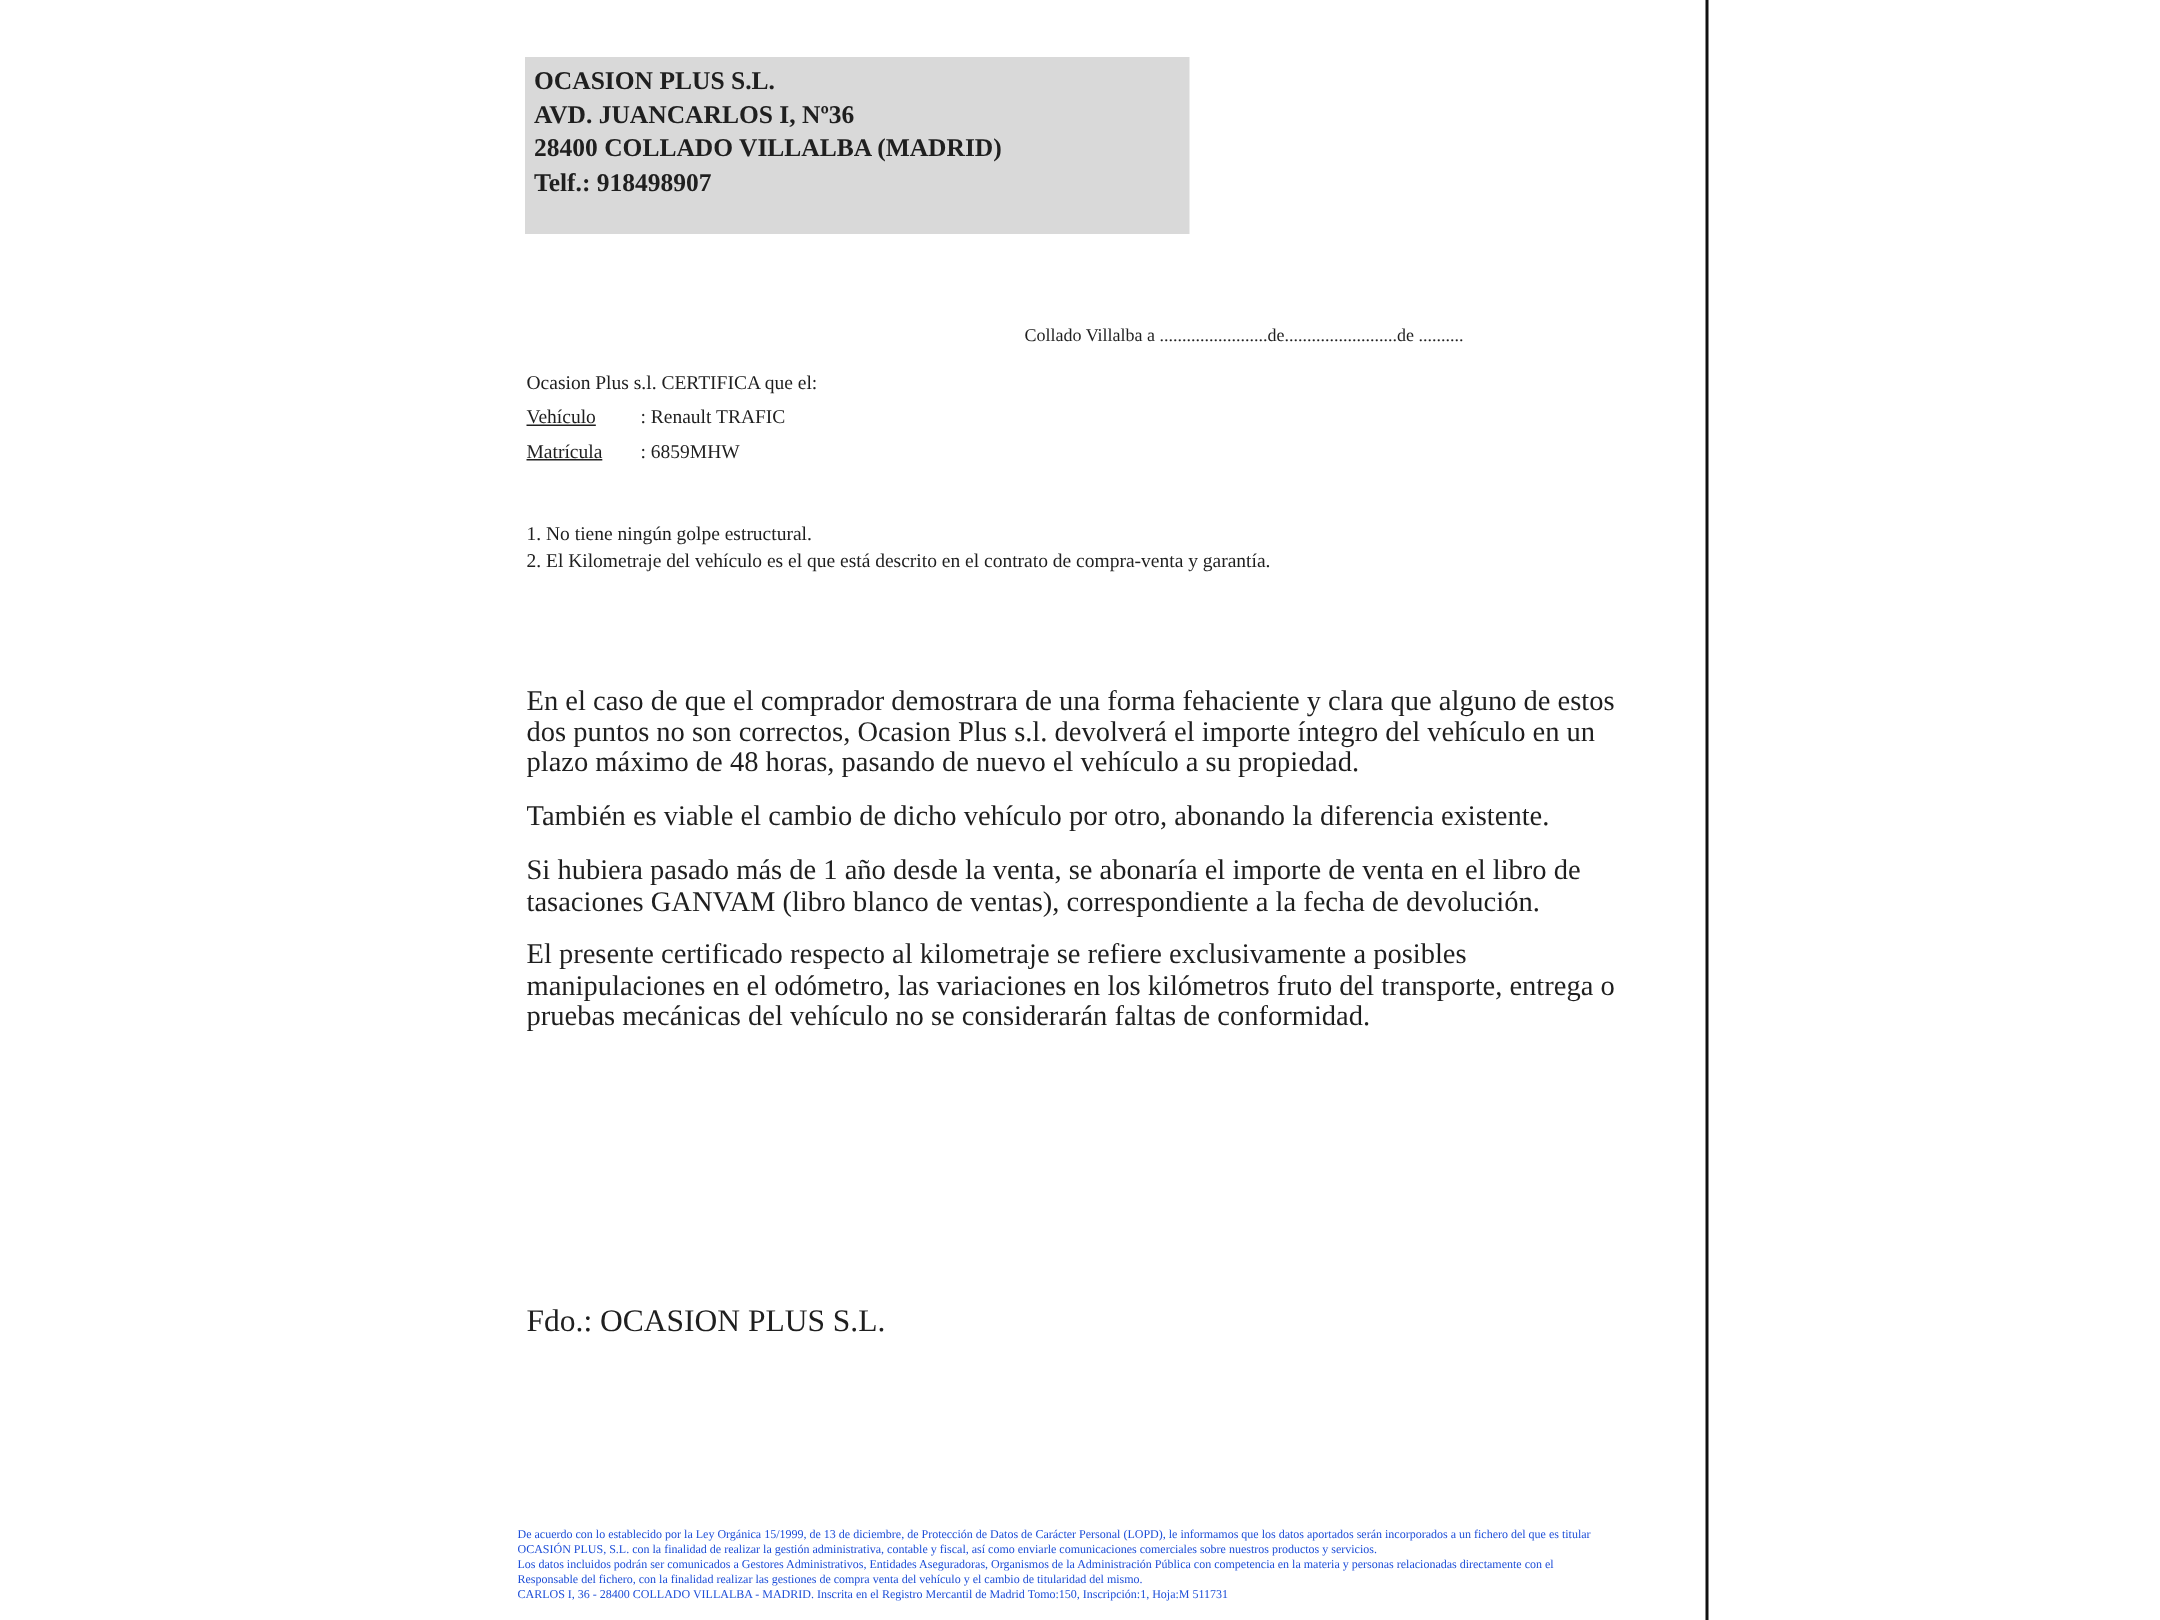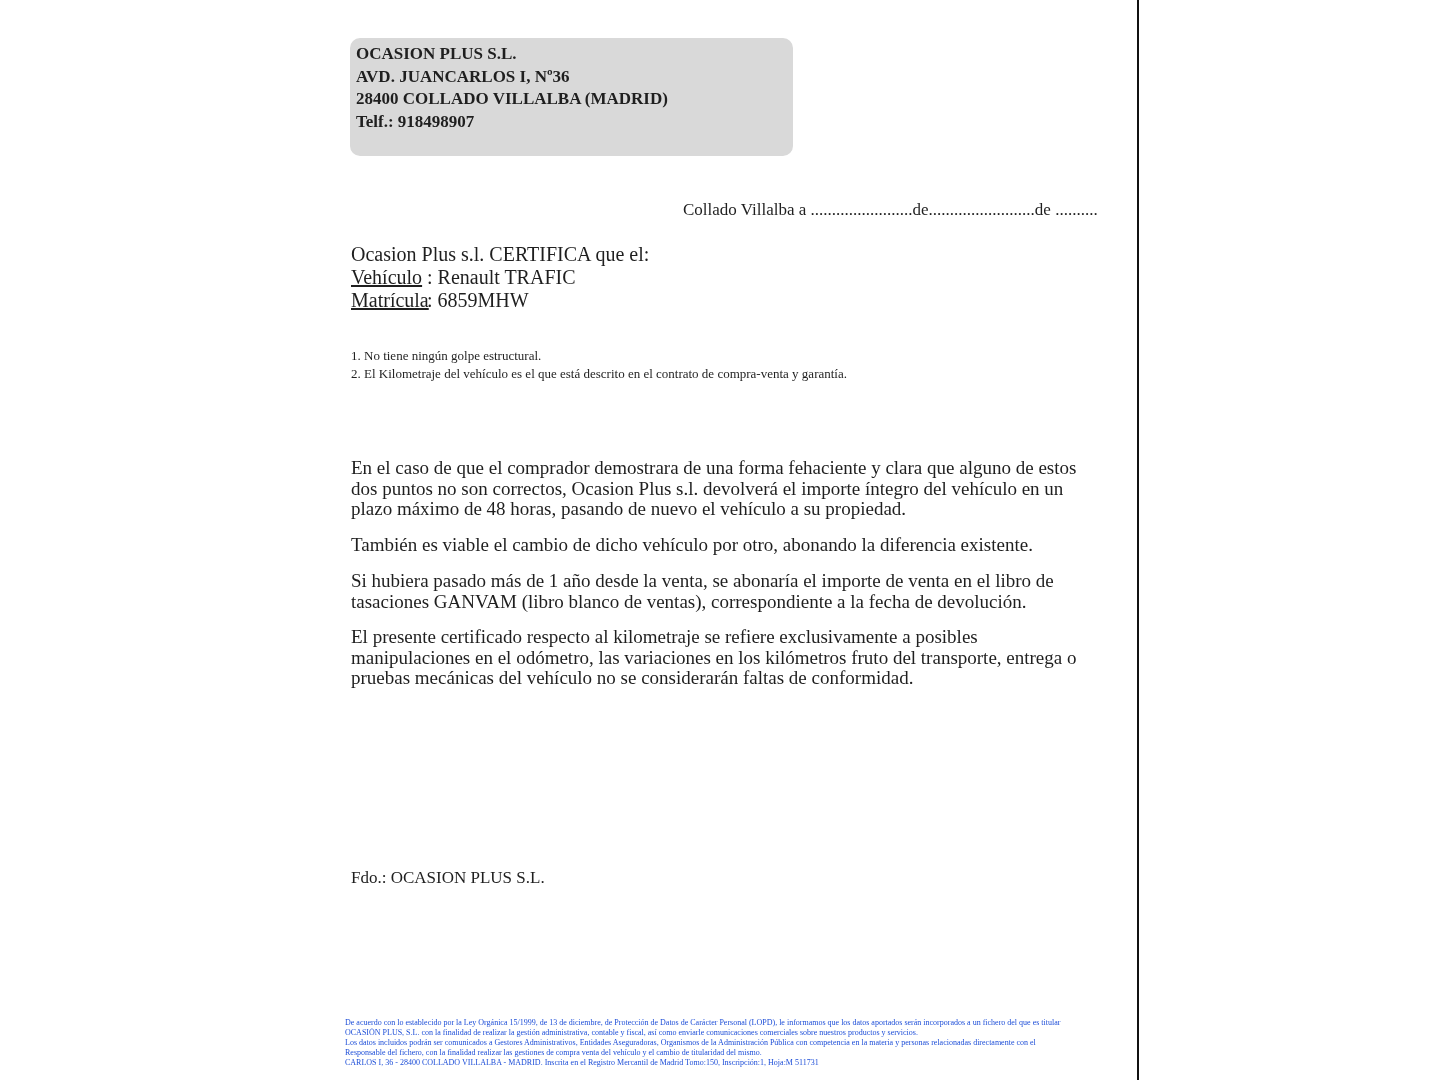--- a/index.html
+++ b/index.html
@@ -28,40 +28,39 @@
 
   
   .header-box {
     left: 350px;
     top: 38px;
     width: 443px;
     height: 118px;
     background: #d9d9d9;
     box-sizing: border-box;
     padding: 5px 0 0 6px;
-    border-radius: 10px;
   }
   .header-box .hline {
     font-weight: bold;
     font-size: 17px;
     line-height: 22.5px;
     white-space: nowrap;
   }
 
   .date-line {
     left: 683px;
-    top: 200px;
-    font-size: 17px;
+    top: 216px;
+    font-size: 12px;
     white-space: nowrap;
   }
 
   .cert-block {
     left: 351px;
     top: 243px;
-    font-size: 20px;
+    font-size: 13px;
     line-height: 23px;
   }
   .field-row { white-space: nowrap; }
   .field-label {
     display: inline-block;
     width: 76px;
   }
   .field-label .u { text-decoration: underline; }
 
   .point {
@@ -80,21 +79,21 @@
     text-align: left;
   }
   .para-1 { top: 458px; }
   .para-2 { top: 535px; width: 760px; font-family: Liberation Serif, serif; }
   .para-3 { top: 571px; }
   .para-4 { top: 627px; }
 
   .signature {
     left: 351px;
     top: 868px;
-    font-size: 17px;
+    font-size: 21px;
     white-space: nowrap;
   }
 
   .legal {
     left: 345px;
     top: 1018px;
     width: 790px;
     color: #1d4ed8;
   }
   .legal .lline {

